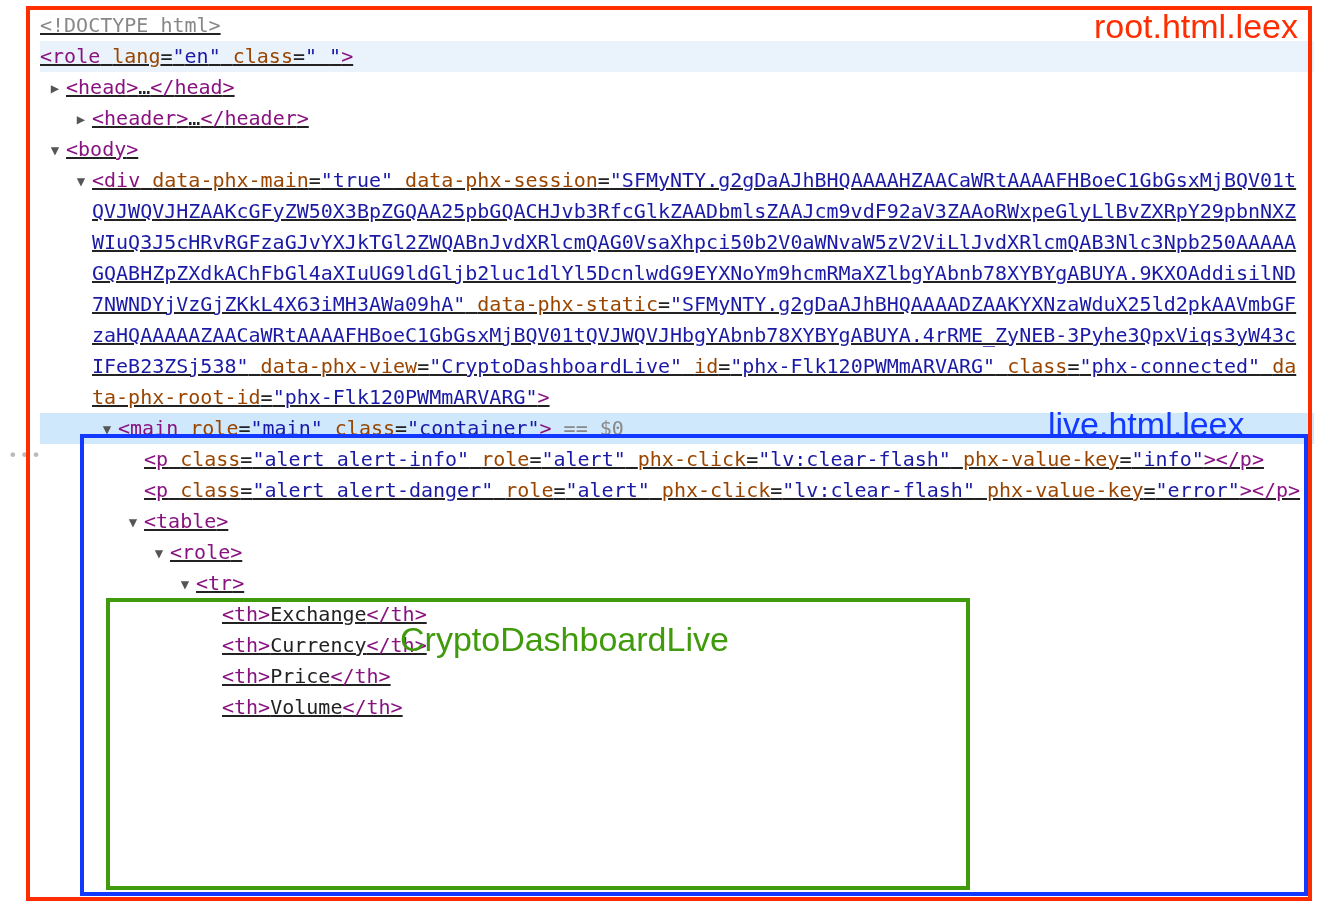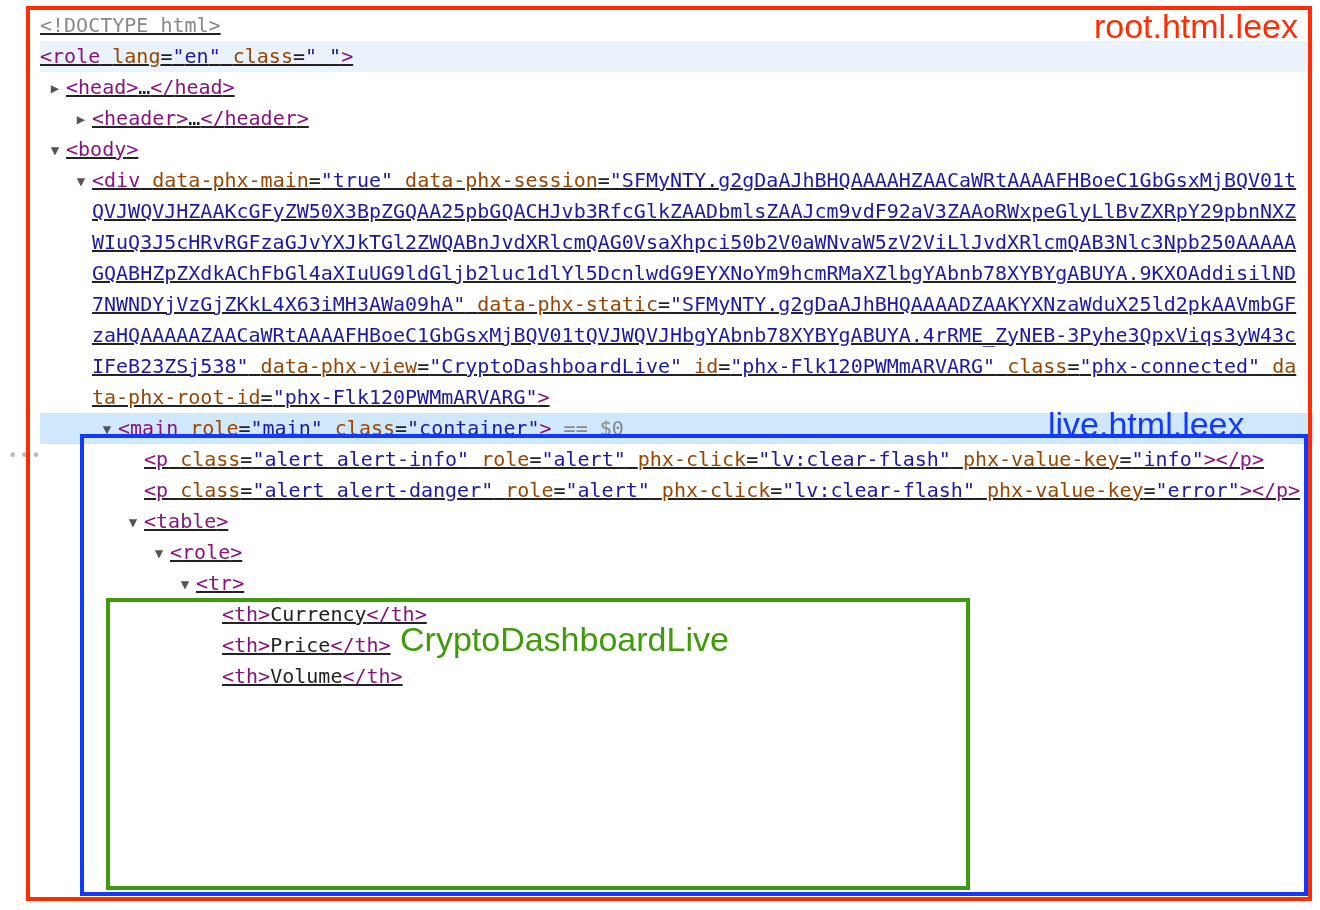--- a/index.html
+++ b/index.html
@@ -148,20 +148,21 @@
     <span class="toggle">▼</span><span class="tag">&lt;<span>table</span>&gt;</span>
   </div>
   <div class="line ind5">
     <span class="toggle">▼</span><span class="tag">&lt;<span>role</span>&gt;</span>
   </div>
   <div class="line ind6">
     <span class="toggle">▼</span><span class="tag">&lt;<span>tr</span>&gt;</span>
   </div>
 
   <div id="ths">
+      <div class="line ind7"><span class="tag">&lt;th&gt;</span>Exchange<span class="tag">&lt;/th&gt;</span></div>
       <div class="line ind7"><span class="tag">&lt;th&gt;</span>Currency<span class="tag">&lt;/th&gt;</span></div>
       <div class="line ind7"><span class="tag">&lt;th&gt;</span>Price<span class="tag">&lt;/th&gt;</span></div>
       <div class="line ind7"><span class="tag">&lt;th&gt;</span>Volume<span class="tag">&lt;/th&gt;</span></div>
     </div>
 
 </div>
 
 <div class="gutter-dots">•••</div>
 
 <div class="overlay ov-red"></div>

